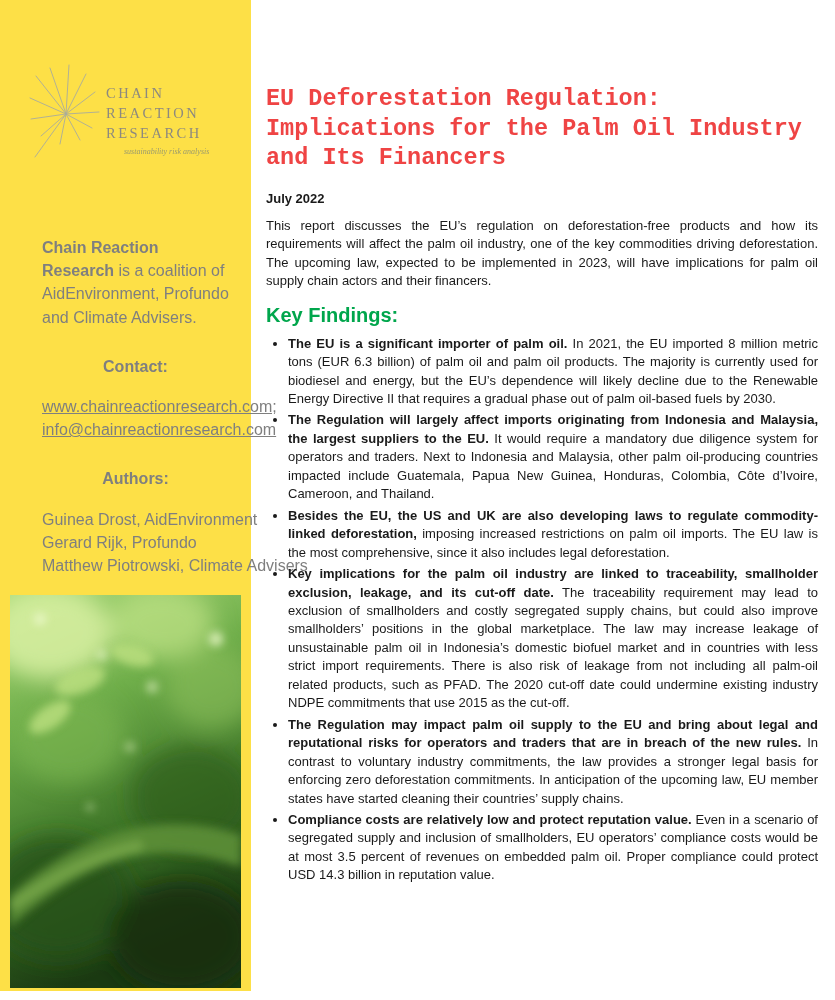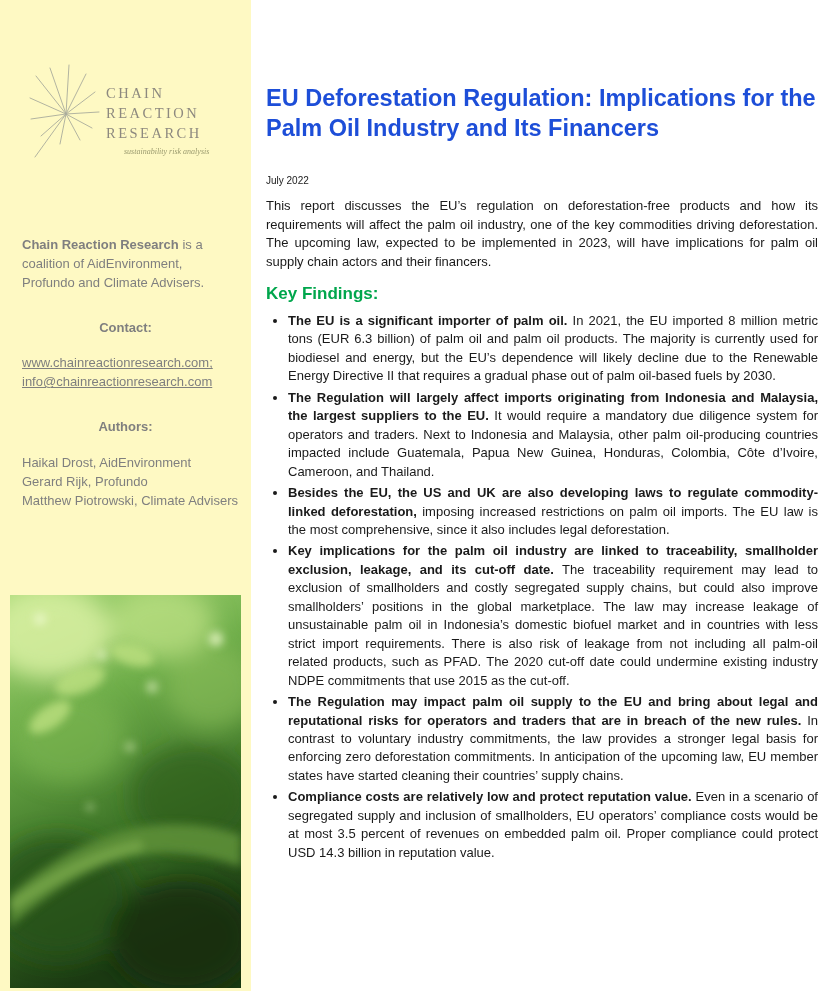--- a/index.html
+++ b/index.html
@@ -4,44 +4,44 @@
 <style>
   * { margin:0; padding:0; box-sizing:border-box; }
   html,body { background:#ffffff; }
   body {
     width:835px; height:1000px; position:relative; overflow:hidden;
     font-family:"Liberation Sans", sans-serif; color:#1a1a1a;
   }
   
   .sidebar {
     position:absolute; left:0; top:0; width:251px; height:991px;
-    background:#fef9c3;
+    background:#fde047;
   }
   .logo-wrap { margin:62px 0 0 28px; width:205px; }
-  .sidebar-block { padding:0 22px; color:#7f7f7f; font-size:13px; line-height:1.45; }
+  .sidebar-block { padding:0 22px; color:#7f7f7f; font-size:16px; line-height:1.45;margin-left:20px; }
   .about { margin-top:66px; }
   .about .bold-name { font-weight:bold; }
   .block-label { font-weight:bold; margin-top:26px;text-align:center; }
   .block-label.regular { font-weight:normal; }
   .links { margin-top:17px; }
   .links a { color:#7f7f7f; text-decoration:underline; display:block; cursor:pointer; }
   .name-list { margin-top:17px; }
   .name-list div { white-space:nowrap; }
   .photo {
     position:absolute; left:10px; top:595px; width:231px; height:393px;
     overflow:hidden;
   }
   
   .main { position:absolute; left:266px; top:0; width:552px; }
   .report-title {
-    margin-top:84px; color:#1d4ed8; font-size:23.5px; font-weight:bold; line-height:1.26;
+    margin-top:84px; color:#ef4444; font-size:23.5px; font-weight:bold; line-height:1.26;font-family:Liberation Mono, monospace;
   }
-  .report-date { margin-top:32px; font-size:10px; font-weight:normal; }
+  .report-date { margin-top:18px; font-size:13px; font-weight:bold; }
   .intro { margin-top:11px; font-size:13px; line-height:1.42; text-align:justify; }
-  .key-findings-heading { margin-top:13px; color:#00A64C; font-size:17px; font-weight:bold; }
+  .key-findings-heading { margin-top:13px; color:#00A64C; font-size:20px; font-weight:bold; }
   ul.findings { margin-top:8px; padding-left:22px; list-style:disc; }
   ul.findings li {
     font-size:13px; line-height:1.42; text-align:justify; margin-bottom:3px;
   }
   ul.findings li b { font-weight:bold; }
   
   .logo-serif { font-family:"Liberation Serif", serif; }
 </style>
 </head>
 <body>
@@ -79,21 +79,21 @@
   <div class="sidebar-block block-label">Contact:</div>
 
   <div class="sidebar-block links">
     <a href="#">www.chainreactionresearch.com;</a>
     <a href="#">info@chainreactionresearch.com</a>
   </div>
 
   <div class="sidebar-block block-label">Authors:</div>
 
   <div class="sidebar-block name-list">
-    <div>Haikal Drost, AidEnvironment</div>
+    <div>Guinea Drost, AidEnvironment</div>
     <div>Gerard Rijk, Profundo</div>
     <div>Matthew Piotrowski, Climate Advisers</div>
   </div>
 
 
 
   <div class="photo">
     <svg width="231" height="393" viewBox="0 0 231 393">
       <defs>
         <linearGradient id="bg" x1="0" y1="0" x2="0.25" y2="1">

